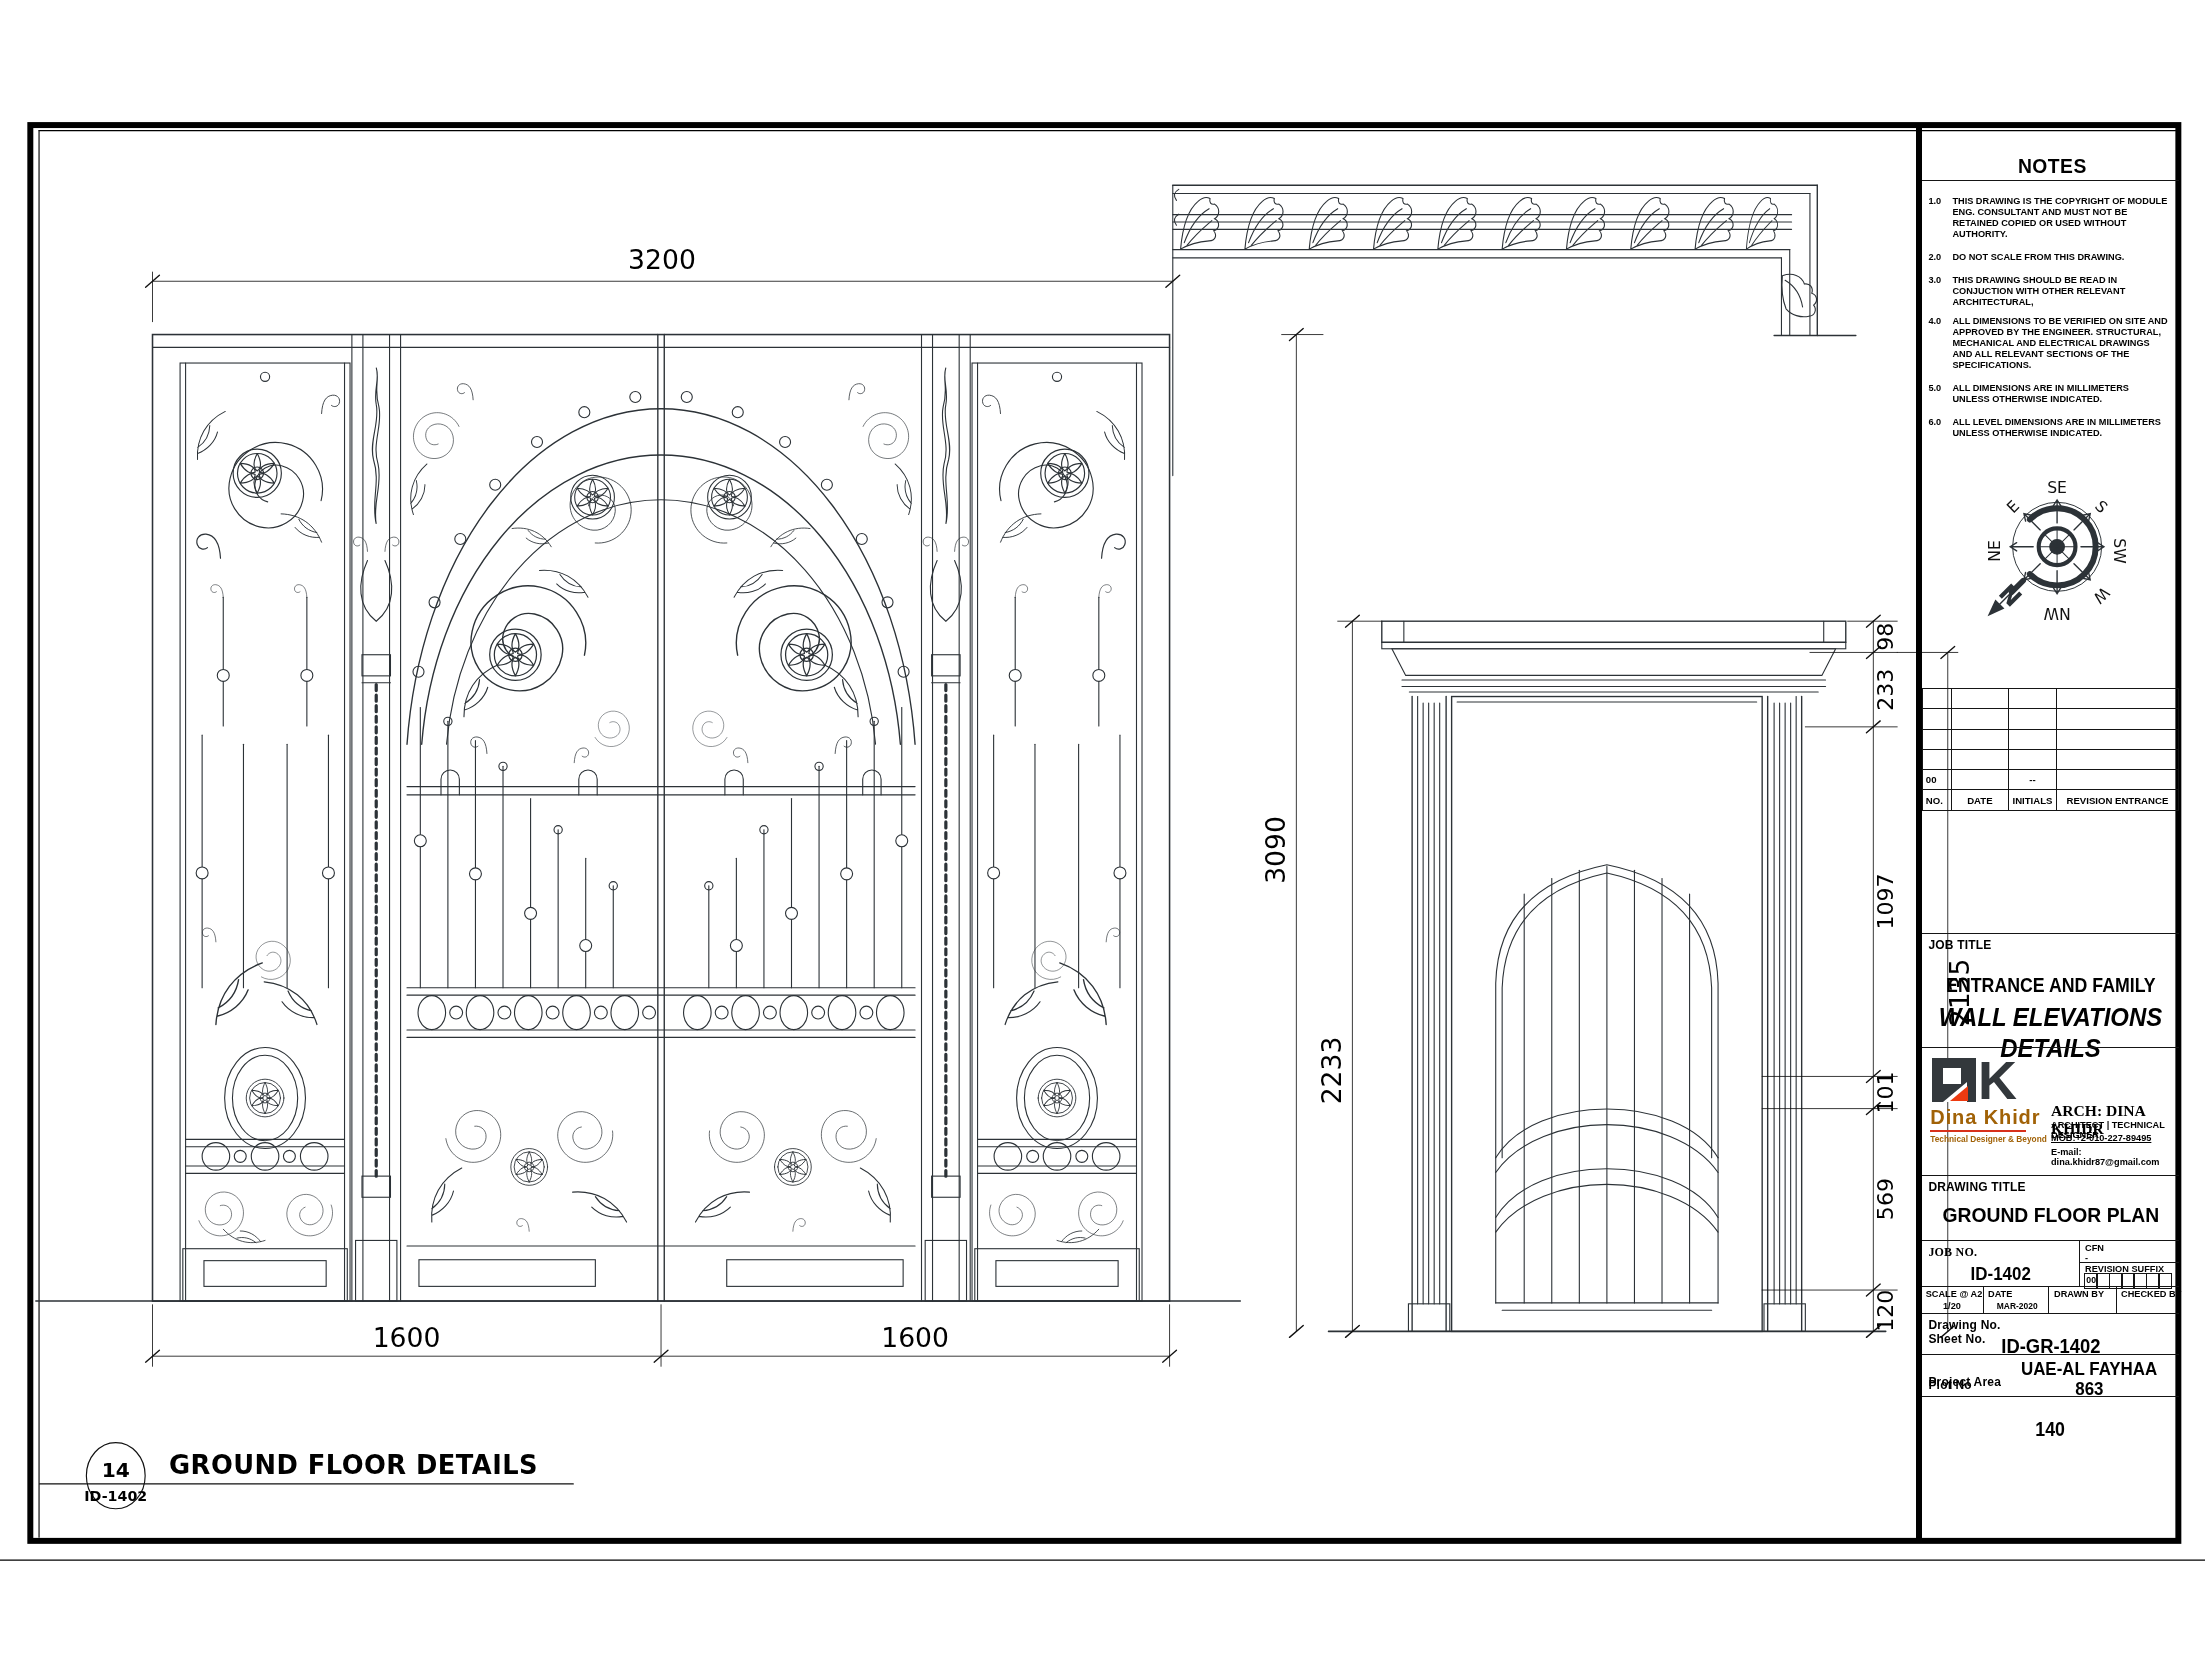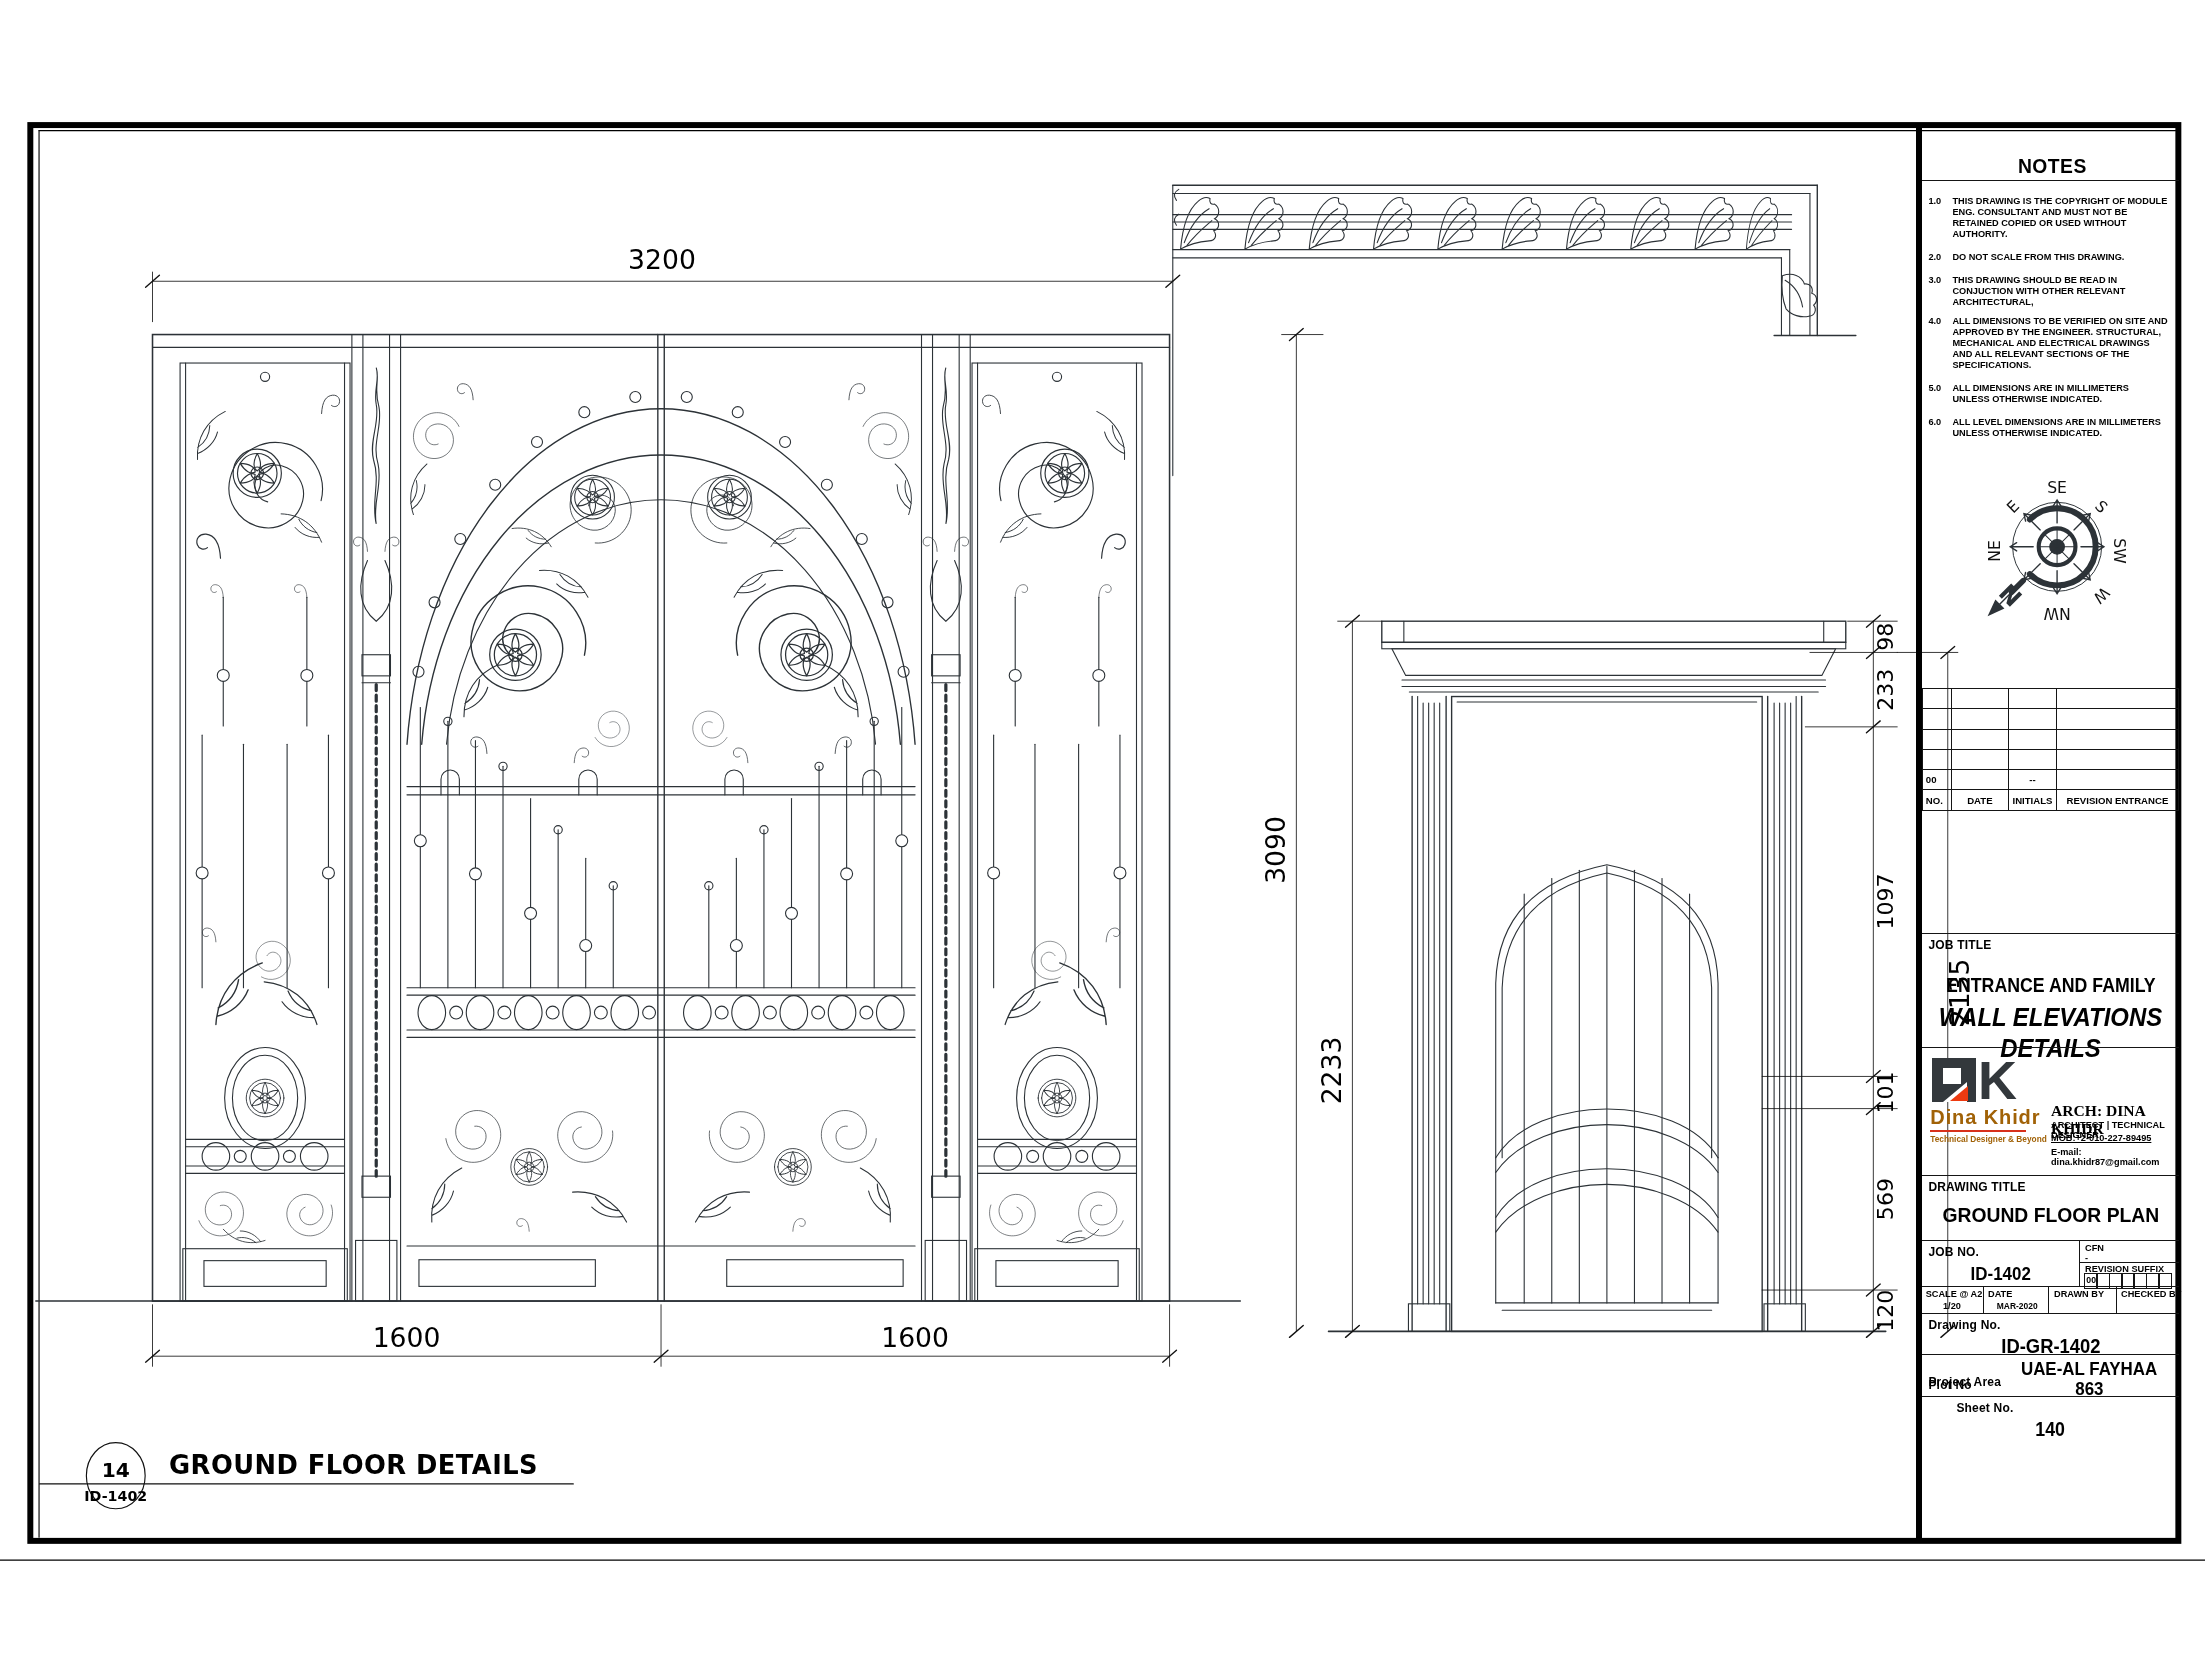--- a/index.html
+++ b/index.html
@@ -533,21 +533,21 @@
     <div class="brand" style="left:129px;top:1009px;font-size:9.2px;color:#000;text-decoration:underline;">MOB:+2-010-227-89495</div>
     <div class="brand" style="left:129px;top:1023px;font-size:9.2px;color:#000;">E-mail: dina.khidr87@gmail.com</div>
   </div>
 
   <div class="hline" style="top:1051px;"></div>
   <div class="lbl" style="left:6.4px;top:1056px;">DRAWING TITLE</div>
   <div class="big-val" style="left:0;top:1079px;width:257px;font-size:21px;"><span class="cond">GROUND FLOOR PLAN</span></div>
 
   <div class="hline" style="top:1116px;"></div>
   <div class="vline" style="left:157px;top:1116px;height:46px;"></div>
-  <div class="lbl" style="left:6.4px;top:1121px;">JOB NO.</div>
+  <div class="lbl" style="left:6.4px;top:1121px;font-family:Liberation Serif, serif;">JOB NO.</div>
   <div class="big-val" style="left:0;top:1139px;width:157px;font-size:18.4px;"><span class="cond">ID-1402</span></div>
   <div class="small-lbl" style="left:163px;top:1119px;">CFN</div>
   <div class="small-lbl" style="left:163px;top:1129px;">-</div>
   <div class="hline" style="top:1138px;left:157px;width:100px;"></div>
   <div class="small-lbl" style="left:163px;top:1140px;">REVISION SUFFIX</div>
   <div class="suffix-box" style="left:162px;">00</div>
   <div class="suffix-box" style="left:174px;"></div>
       <div class="suffix-box" style="left:187px;"></div>
   <div class="suffix-box" style="left:199px;"></div>
       <div class="suffix-box" style="left:211px;"></div>
@@ -569,18 +569,18 @@
   <div class="lbl" style="left:6.4px;top:1194px;">Drawing No.</div>
   <div class="big-val" style="left:0;top:1211px;width:257px;font-size:20px;"><span class="cond">ID-GR-1402</span></div>
 
   <div class="hline" style="top:1230px;"></div>
   <div class="lbl" style="left:6.4px;top:1236px;margin-top:15px;">Project Area</div>
   <div class="big-val" style="left:78px;top:1234px;width:179px;font-size:18.4px;"><span class="cond">UAE-AL FAYHAA</span></div>
   <div class="lbl" style="left:6.4px;top:1254px;">Plot No</div>
   <div class="big-val" style="left:78px;top:1254px;width:179px;font-size:18.4px;"><span class="cond">863</span></div>
 
   <div class="hline" style="top:1272px;"></div>
-  <div class="lbl" style="left:6.4px;top:1277px;margin-left:28px;">Sheet No.</div>
+  <div class="lbl" style="left:6.4px;top:1208px;">Sheet No.</div>
   <div class="big-val" style="left:0;top:1295px;width:257px;font-size:19.3px;"><span class="cond">140</span></div>
 </div>
 
 </div>
 
 
 </body></html>

